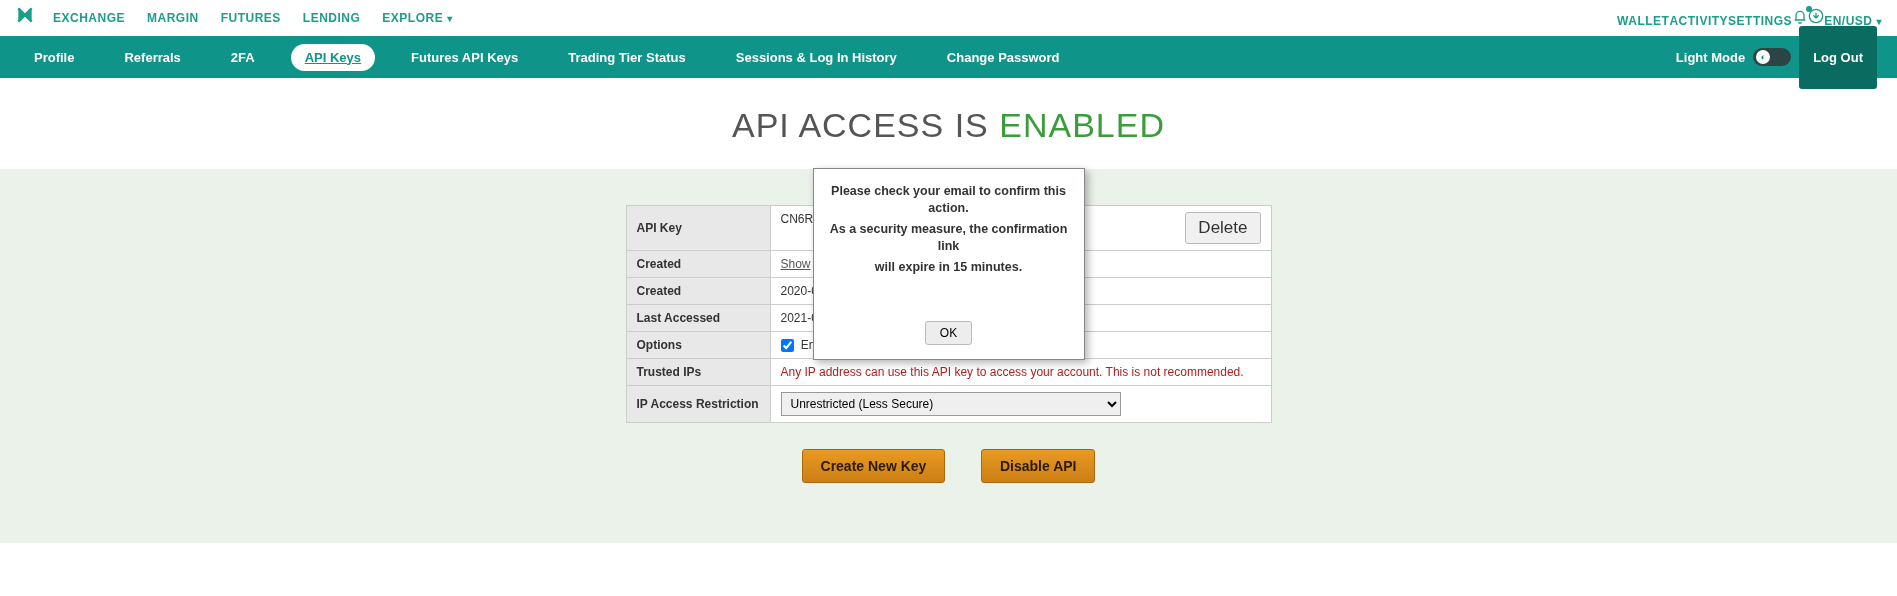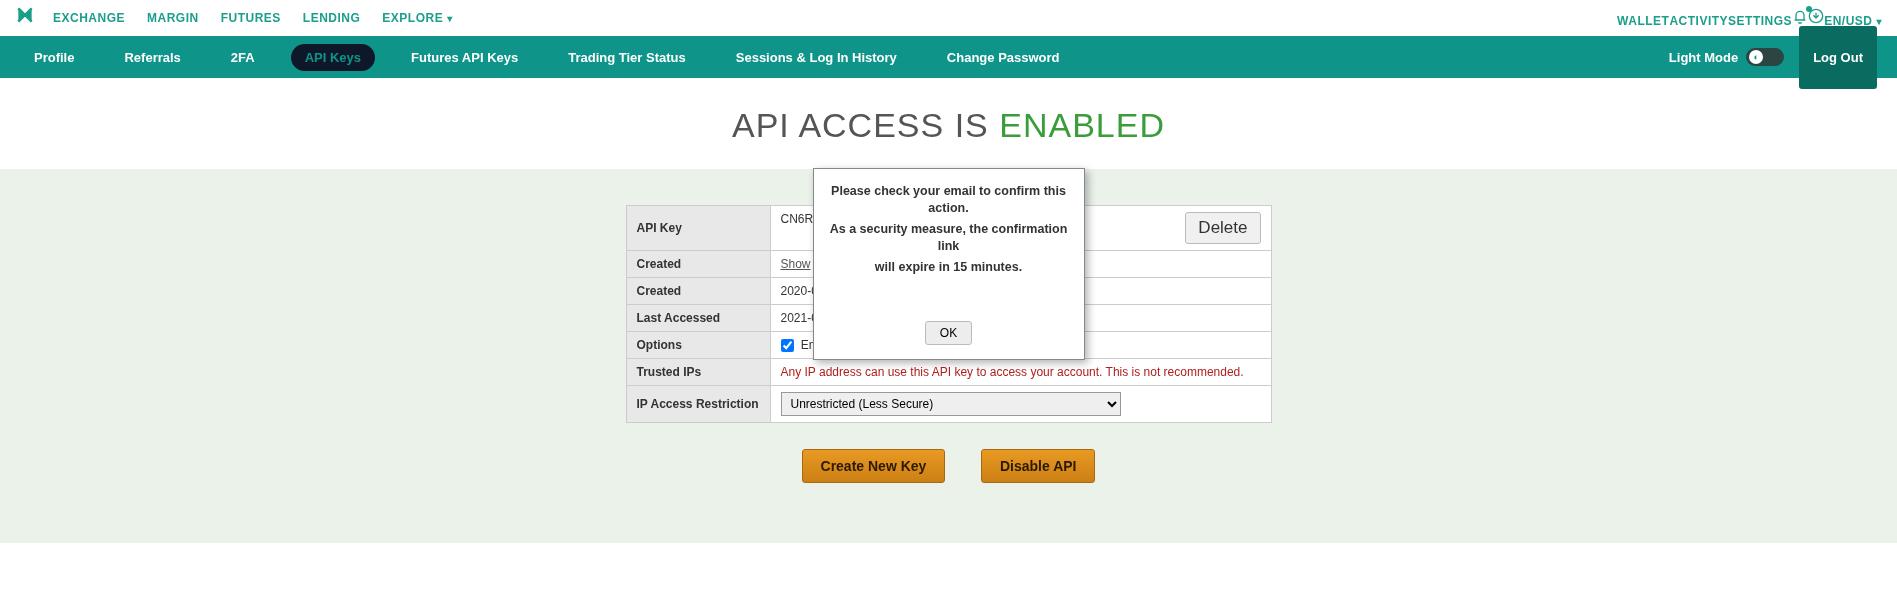--- a/index.html
+++ b/index.html
@@ -11,26 +11,26 @@
   .topnav-left { display: flex; gap: 22px; }
   .topnav-left a { color: #1b9e8a; text-decoration: none; font-size: 12px; font-weight: 600; letter-spacing: 0.5px; }
   .topnav-right { margin-left: auto; display: flex; align-items: flex-end; }
   .topnav-right a { color: #1b9e8a; text-decoration: none; font-size: 12px; font-weight: 600; letter-spacing: 0.5px; }
   .topnav-right .icon { color: #1b9e8a; font-size: 16px; cursor: pointer; }
   .caret::after { content: "▾"; font-size: 10px; margin-left: 4px; }
   
   
   .subnav { display: flex; align-items: center; height: 42px; background: #0e9488; padding: 0 20px; gap: 22px; }
   .subnav a { color: #fff; text-decoration: none; font-size: 13px; font-weight: 600; padding: 6px 14px; border-radius: 14px; }
-  .subnav a.active { background: #0f172a; color: #0e9488; }
-  .subnav-right { margin-left: auto; display: flex; align-items: center; gap: 15px; }
+  .subnav a.active { background: #ffffff; color: #0e9488; text-decoration: underline; }
+  .subnav-right { margin-left: auto; display: flex; align-items: center; }
   .lightmode { color: #fff; font-size: 13px; font-weight: 600; display: flex; align-items: center; gap: 8px; }
   .toggle { width: 38px; height: 18px; background: #2c4443; border-radius: 10px; position: relative; cursor: pointer; }
   .toggle-knob { width: 14px; height: 14px; background: #fff; border-radius: 50%; position: absolute; top: 2px; left: 3px; display:flex; align-items:center; justify-content:center; font-size:9px; color:#0e9488;}
-  .logout-btn { background: #0a6b61; color: #fff; border: none; padding: 24px 14px; font-size: 13px; font-weight: 600; border-radius: 3px; cursor: pointer; }
+  .logout-btn { background: #0a6b61; color: #fff; border: none; padding: 24px 14px; font-size: 13px; font-weight: 600; border-radius: 3px; cursor: pointer; margin-left: 8px; }
   
   
   .page-title { text-align: center; padding: 28px 0 24px; font-size: 34px; font-weight: 400; color: #555; letter-spacing: 1px; }
   .page-title .status { color: #3a9c3a; }
   
   
   .main-area { background: #eaf2ea; padding: 36px 0 60px; min-height: 360px; }
   .api-table { width: 646px; margin: 0 auto; border: 1px solid #ccc; background: #fff; border-collapse: collapse; }
   .api-table td { border: 1px solid #ccc; padding: 6px 10px; font-size: 12px; vertical-align: middle; }
   .api-table td.label { background: #e8e8e8; width: 144px; font-weight: 600; color: #333; }

